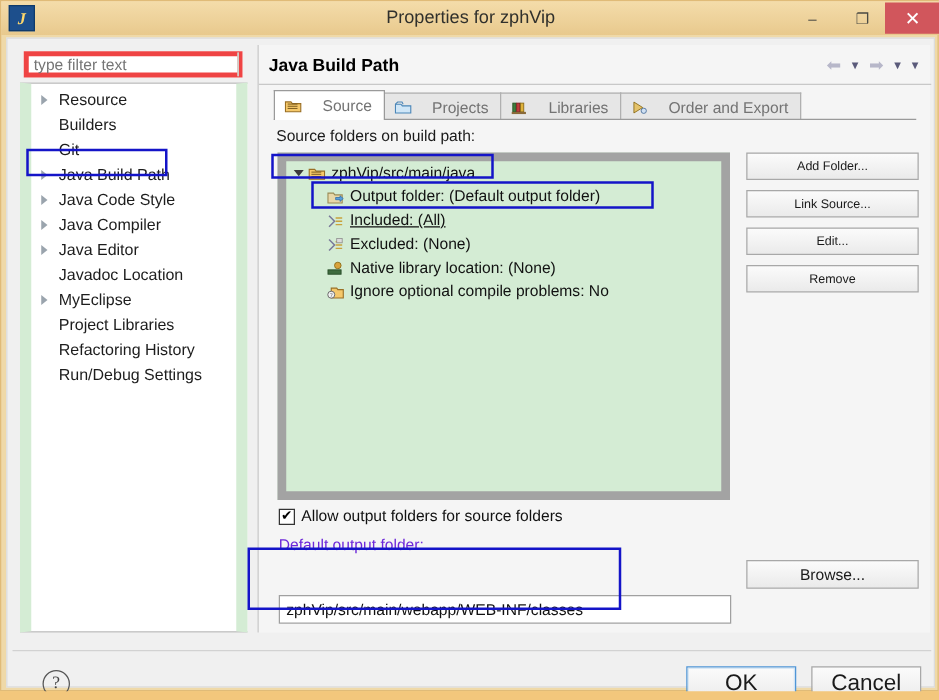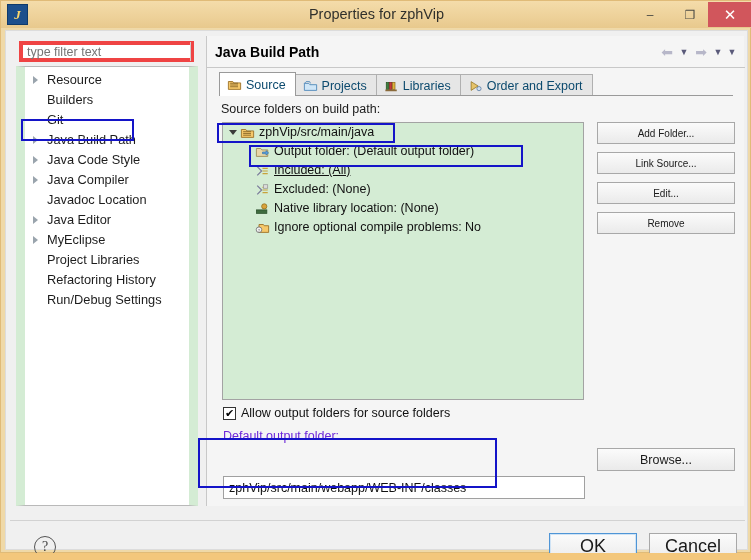--- a/index.html
+++ b/index.html
@@ -121,22 +121,22 @@
   #title-sep {
     position: absolute; left: 0; top: 31px; width: 538px; height: 1px; background: #c8c8c8;
   }
 
   
   #tabs {
     position: absolute; left: 12px; top: 36px; height: 24px;
     display: flex; align-items: flex-end;
   }
   .tab {
-    height: 22px; display: flex; align-items: center; gap: 4px;
-    padding: 0 9px 0 7px; font-size: 12.5px; color: #0c4a6e;
+    height: 22px; display: flex; align-items: center; gap: 16px;
+    padding: 0 9px 0 7px; font-size: 12.5px; color: #737373;
     background: #e6e6e6;
     border: 1px solid #b0b0b0; border-bottom: none;
     margin-right: -1px;
   }
   .tab.active {
     background: #ffffff; height: 24px; position: relative; z-index: 3;
     border-color: #9a9a9a;
   }
   .tab-ico { width: 15px; height: 14px; display:block; }
   #tab-underline {
@@ -145,21 +145,21 @@
 
   
   #content {
     position: absolute; left: 12px; top: 62px; width: 516px; height: 400px;
   }
   #src-label {
     position: absolute; left: 2px; top: 4px; font-size: 12.5px; color: #1a1a1a;
   }
   #tree-box {
     position: absolute; left: 3px; top: 24px; width: 362px; height: 278px;
-    background: #d4ecd4; border: 1px solid #a3a3a3;
+    background: #d4ecd4; border: 7px solid #a3a3a3;
   }
   .ent {
     position: relative; height: 19px; line-height: 19px;
     font-size: 12.5px; color: #111; white-space: nowrap;
     display: flex; align-items: center;
   }
   .ent-arrow {
     width: 0; height: 0; margin-left: 6px; margin-right: 3px;
     border-top: 5px solid #3b3b3b;
     border-left: 4px solid transparent;
@@ -286,25 +286,25 @@
         </div>
         <div class="tree-row">
           <span class="tree-arrow"></span>
           <span>Java Code Style</span>
         </div>
         <div class="tree-row">
           <span class="tree-arrow"></span>
           <span>Java Compiler</span>
         </div>
         <div class="tree-row">
+          <span class="tree-arrow"></span>
+          <span>Java Editor</span>
+        </div>
+        <div class="tree-row">
           <span>Javadoc Location</span>
-        </div>
-        <div class="tree-row">
-          <span class="tree-arrow"></span>
-          <span>Java Editor</span>
         </div>
         <div class="tree-row">
           <span class="tree-arrow"></span>
           <span>MyEclipse</span>
         </div>
         <div class="tree-row">
           <span>Project Libraries</span>
         </div>
         <div class="tree-row">
           <span>Refactoring History</span>

